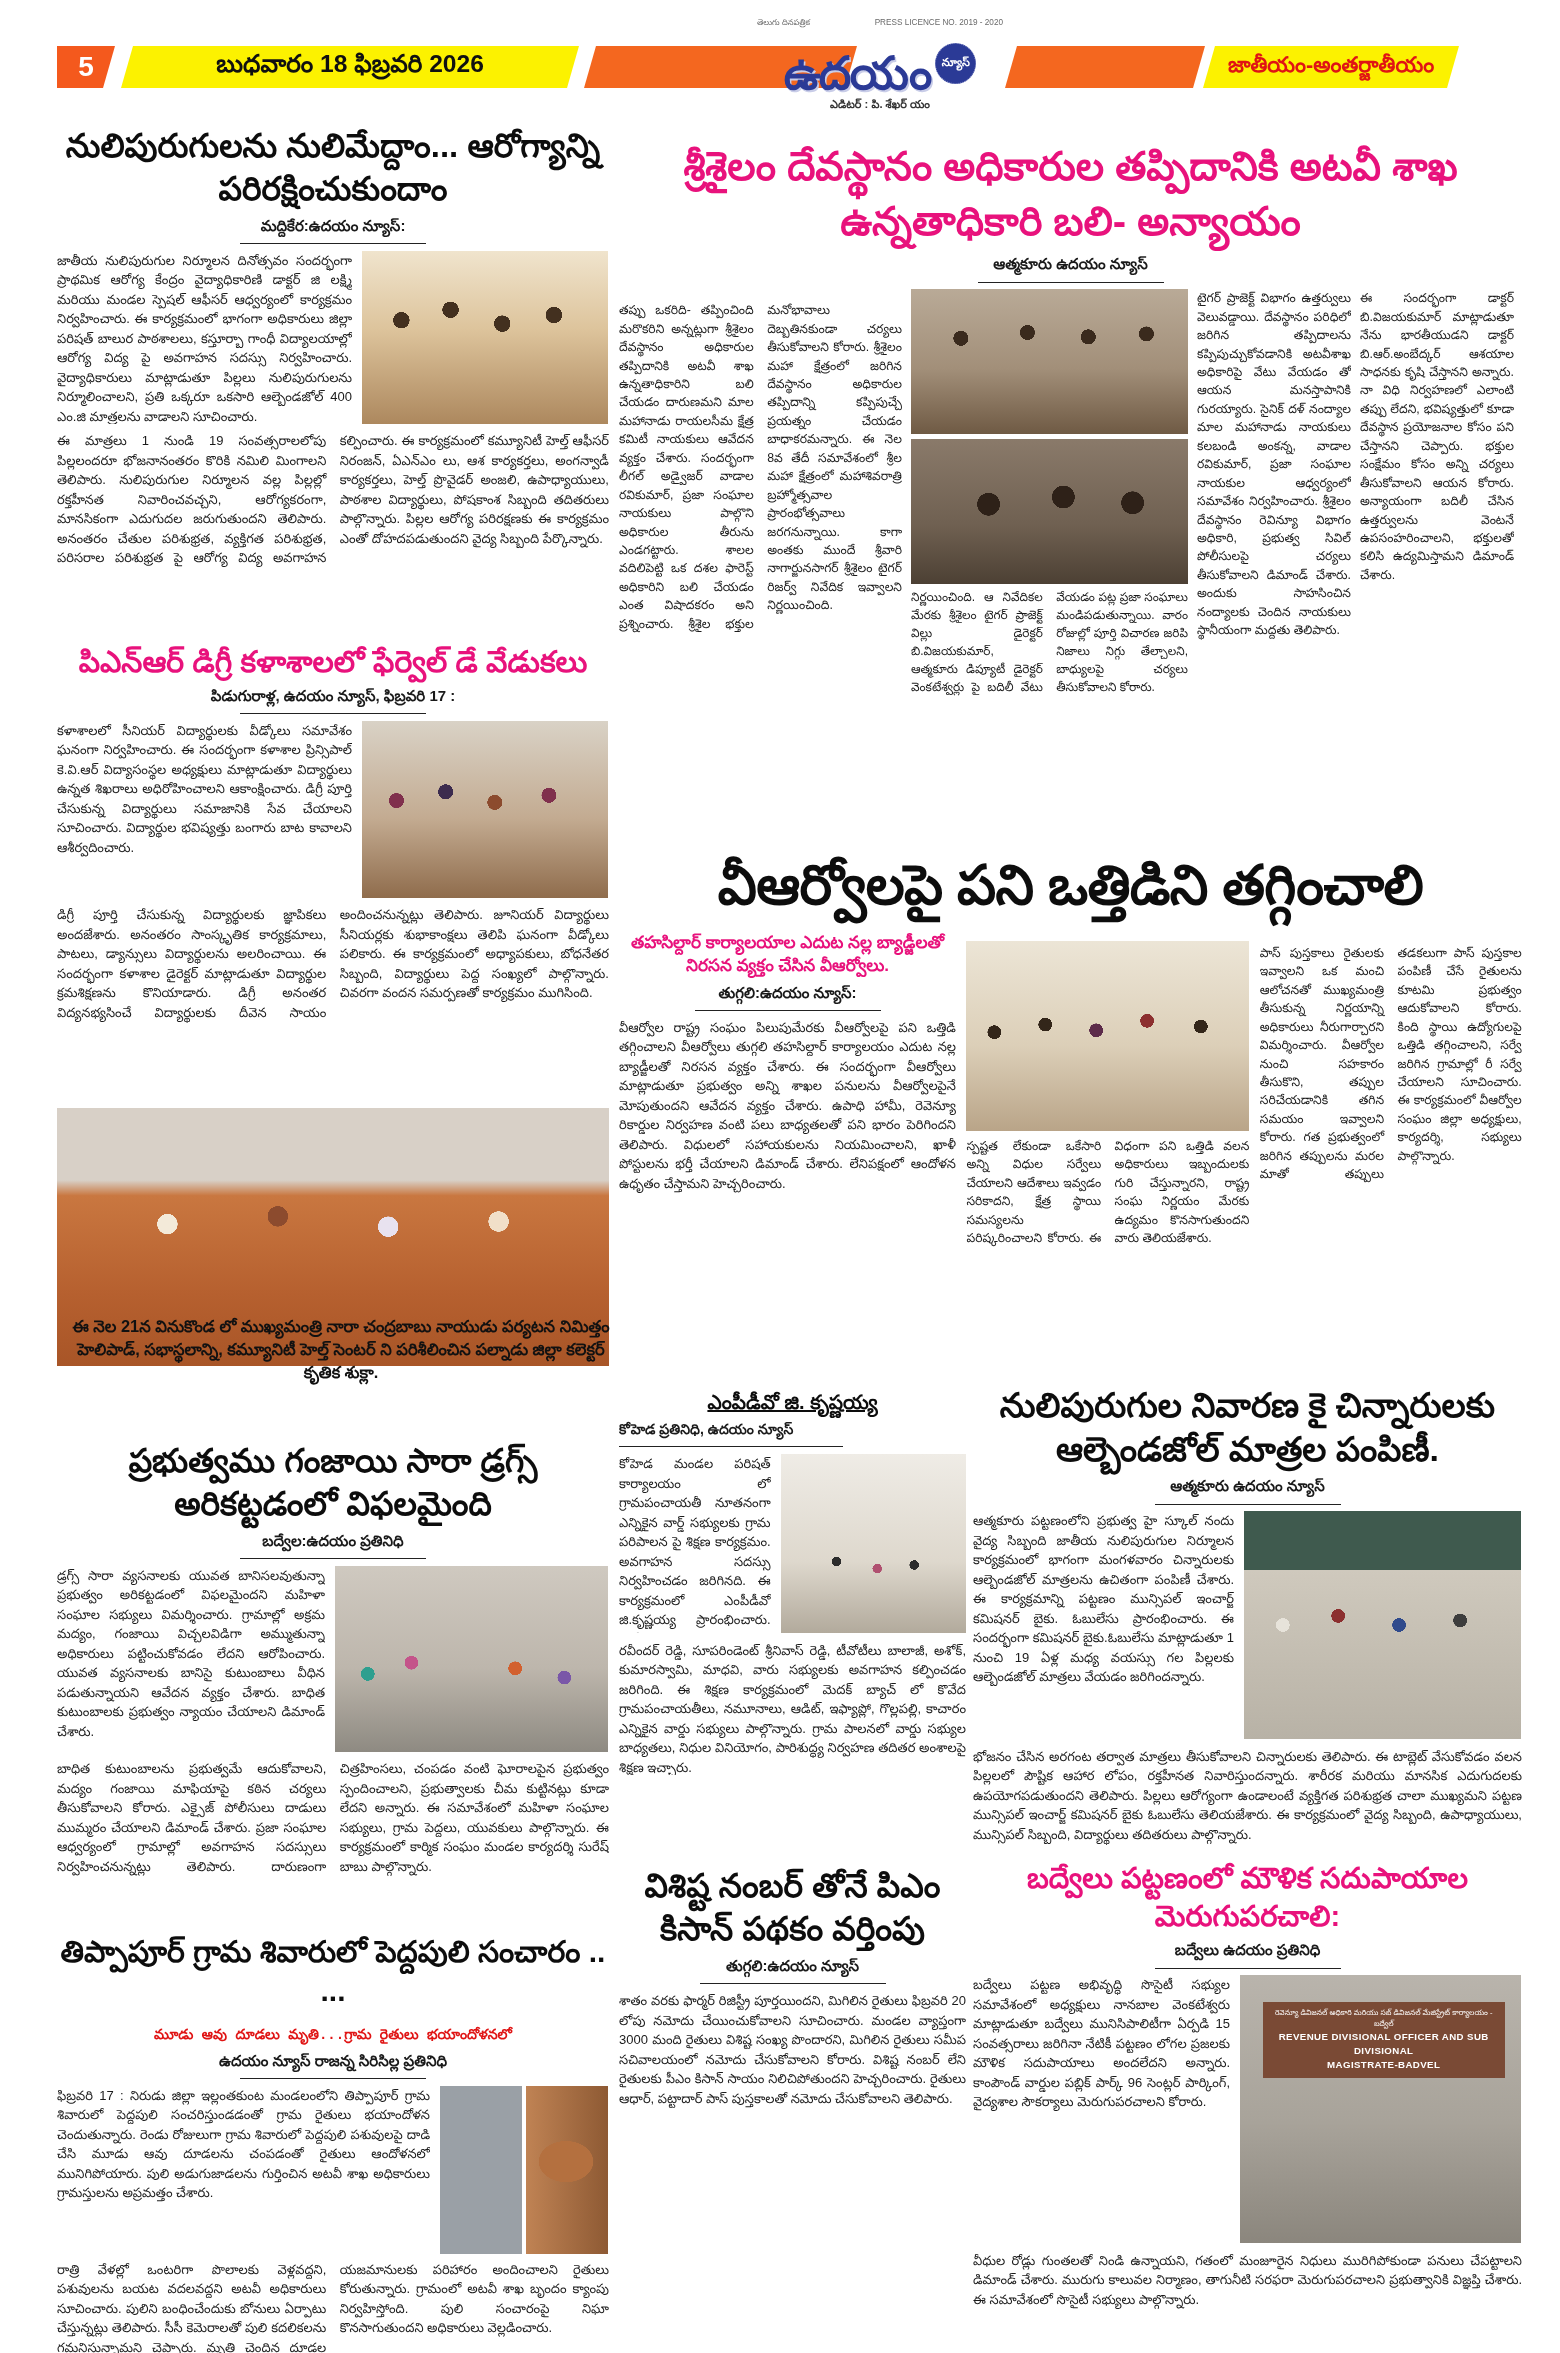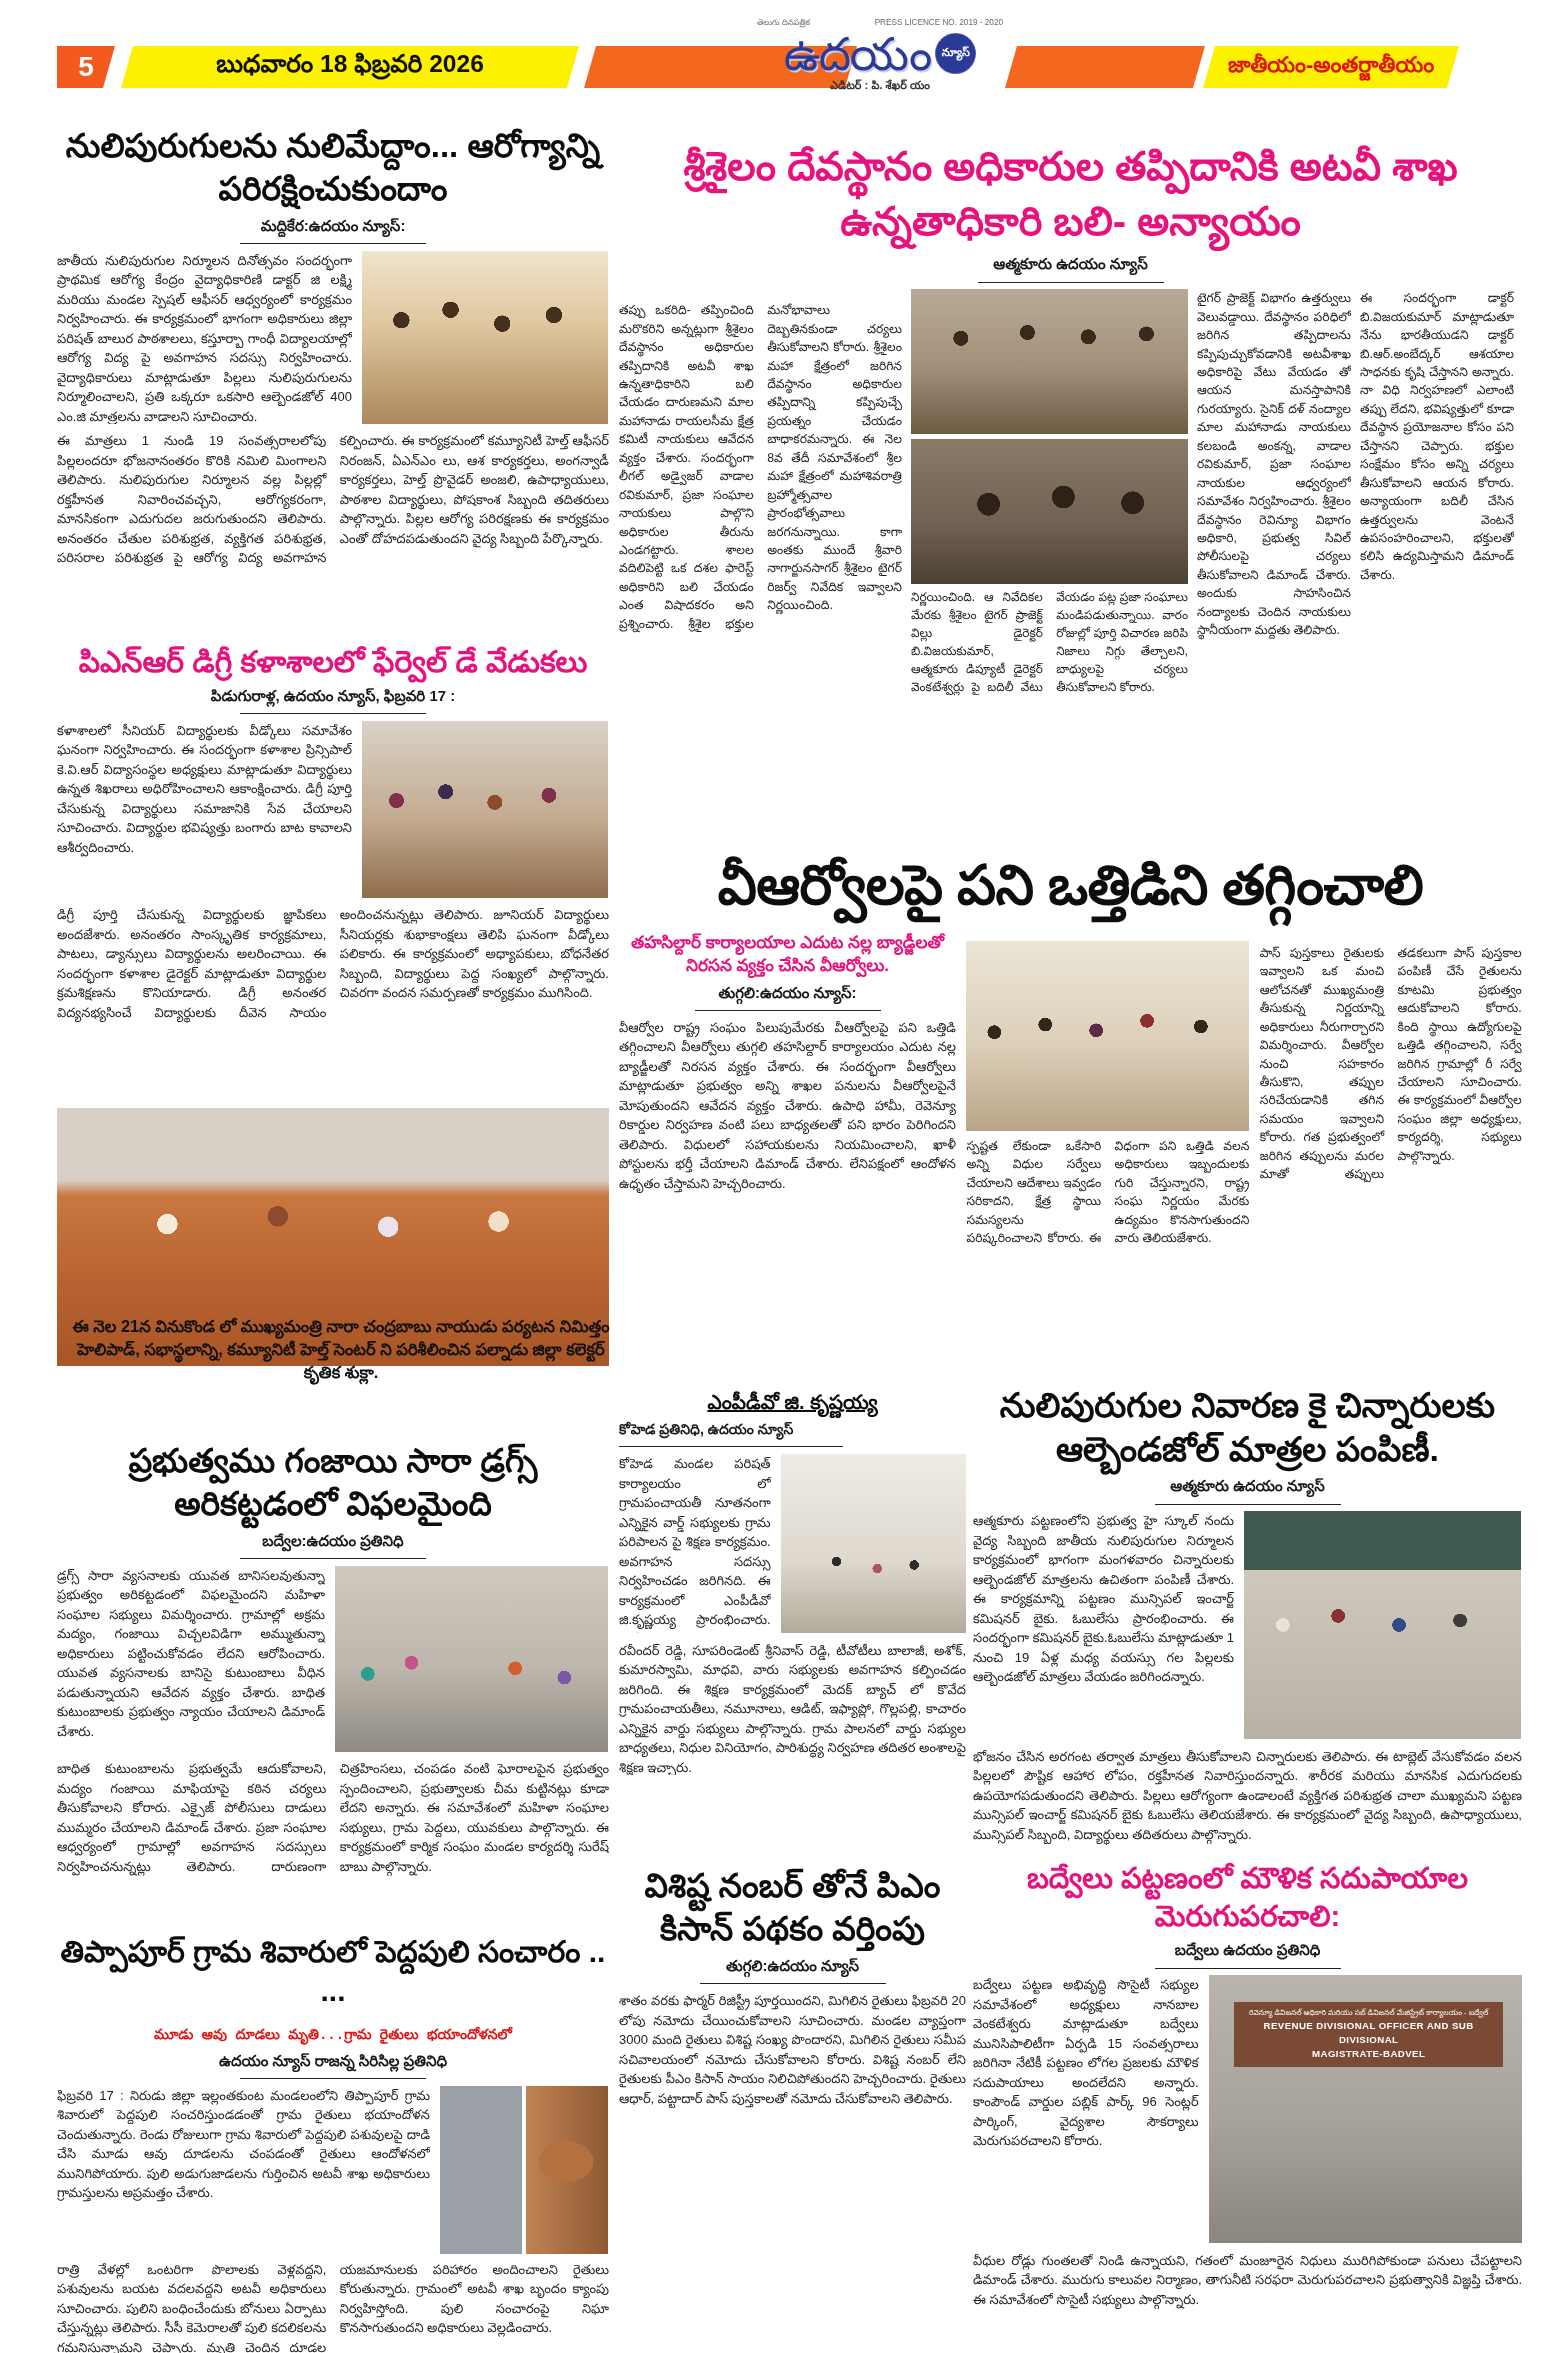--- a/index.html
+++ b/index.html
@@ -14,22 +14,22 @@
          clip-path:polygon(0 0,100% 0,calc(100% - 12px) 100%,0 100%);}
   .date-band{left:121px;width:458px;background:#fcf200;display:flex;align-items:center;justify-content:center;
          font-size:24.6px;font-weight:700;color:#101010;}
   .mid-orange{left:584px;width:273px;background:#f4671f;}
   .right-orange{left:1005px;width:200px;background:#f4671f;}
   .section-band{left:1203px;width:256px;background:#fcf200;display:flex;align-items:center;justify-content:center;
          font-size:21.6px;font-weight:700;color:#e01414;}
   .masthead{position:absolute;left:757px;top:18px;width:246px;text-align:center;}
   .masthead .tiny{font-size:8.2px;color:#6a6a6a;display:flex;justify-content:space-between;}
   .logo-line{display:flex;align-items:center;justify-content:center;gap:4.5px;margin-top:1.5px;}
-  .logo-title{font-size:46px;line-height:1;font-weight:400;color:#2b3a96;letter-spacing:-1.5px;
-              text-shadow:1.5px 1.5px 0 #c9cde8;}
+  .logo-title{font-size:46px;line-height:1;font-weight:700;color:#2b3a96;letter-spacing:-1.5px;
+              text-shadow:1.5px 1.5px 0 #c9cde8;margin-top:19px;}
   .logo-sub{background:#2b3a96;color:#fff;border-radius:50%;width:39px;height:39px;font-size:11.2px;font-weight:700;
             display:flex;align-items:center;justify-content:center;border:1.5px dotted #7d86c4;}
   .editor-line{font-size:11.2px;font-weight:700;color:#333;margin-top:2.2px;}
 
   
   .art{position:absolute;}
   .hl{font-weight:700;text-align:center;color:#0d0d0d;line-height:1.3;}
   .hl.pink{color:#e8127c;}
   .subhead-red{color:#e01414;font-weight:700;text-align:center;}
   .subhead-pink{color:#e8127c;font-weight:700;text-align:center;line-height:1.35;}
@@ -97,21 +97,21 @@
   .ph-alb{background:
     radial-gradient(15px 15px at 14% 50%,#e7e3da 45%,transparent 46%),
     radial-gradient(15px 15px at 34% 46%,#8c2f2f 45%,transparent 46%),
     radial-gradient(15px 15px at 56% 50%,#2f4a8c 45%,transparent 46%),
     radial-gradient(15px 15px at 78% 48%,#3d3d3d 45%,transparent 46%),
     linear-gradient(180deg,#3f5a4e 0%,#3f5a4e 26%,#cfc9bd 26%,#b8b2a6 100%);}
   .ph-badvel .sign{position:absolute;left:8%;right:6%;top:10%;background:#7a4a35;color:#fff;
     text-align:center;padding:6px 4.5px;line-height:1.45;}
   .ph-badvel .sign .te{font-size:7.5px;}
   .ph-badvel .sign .en{font-size:9.7px;font-weight:700;letter-spacing:0.4px;}
-  .ph-badvel{background:linear-gradient(180deg,#b9b4ac 0%,#a8a39a 55%,#8b867d 100%);padding-left:32px;}
+  .ph-badvel{background:linear-gradient(180deg,#b9b4ac 0%,#a8a39a 55%,#8b867d 100%);}
 
   .caption{font-weight:700;font-size:16.4px;line-height:1.4;text-align:center;color:#111;}
 </style>
 </head>
 <body>
 
 <div id="page">
 
   <div class="hdr-band pgnum">
       <span>5</span>

